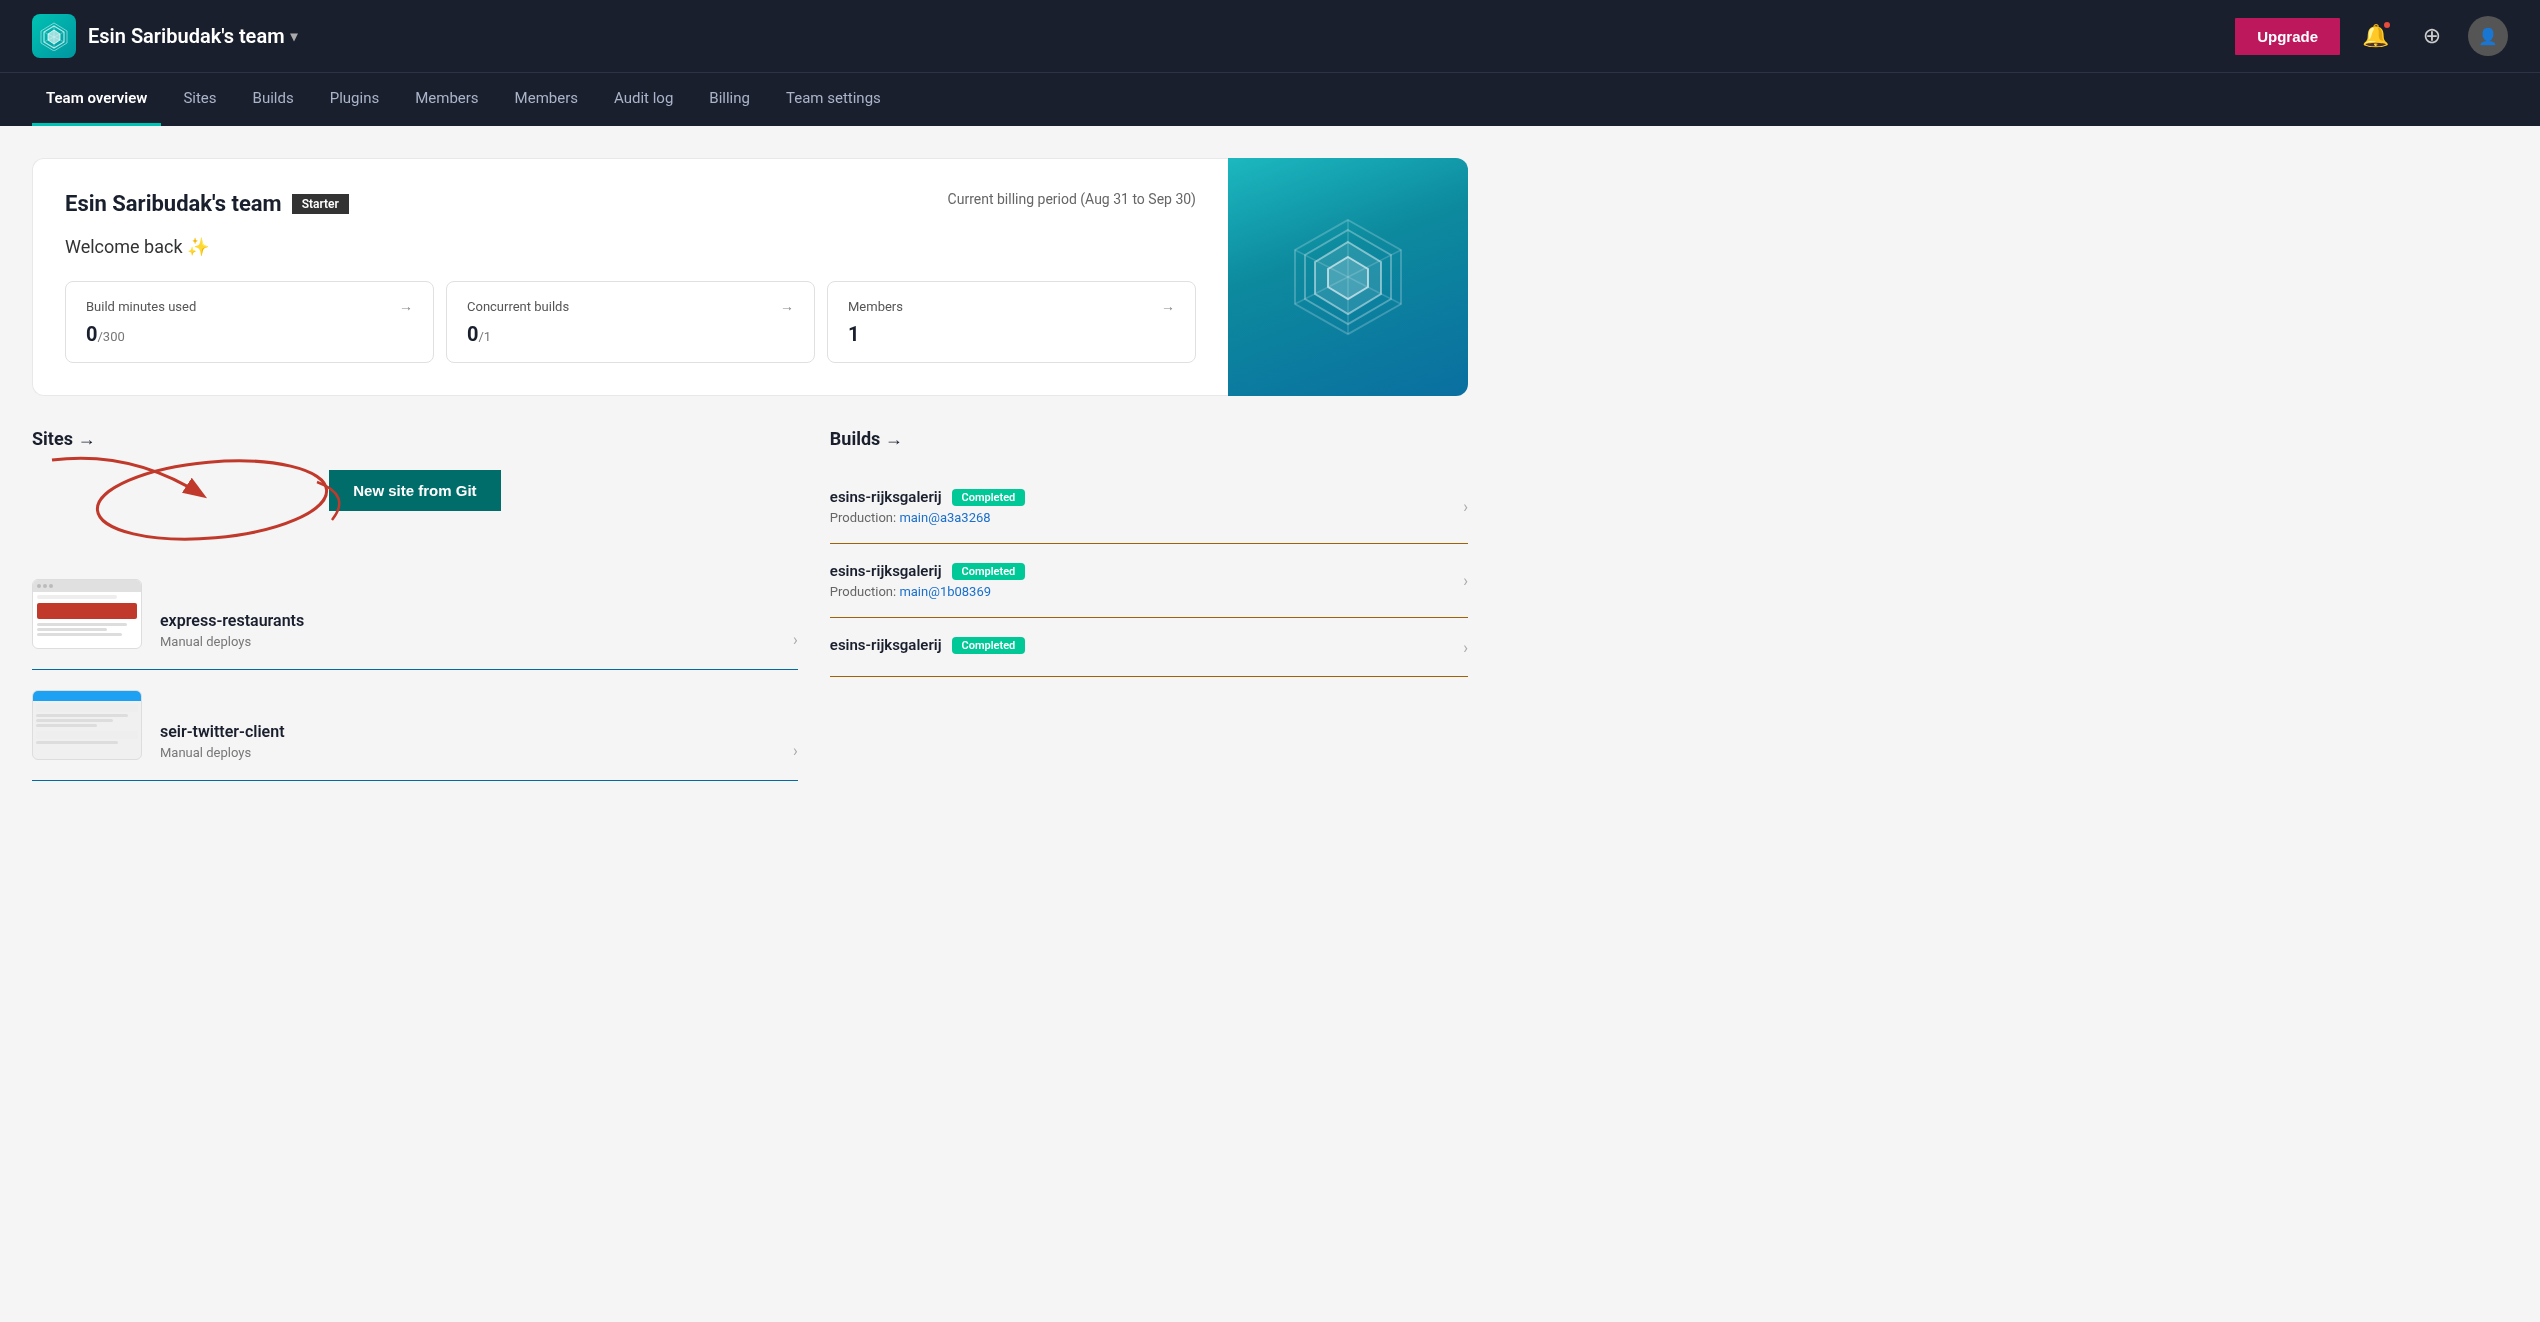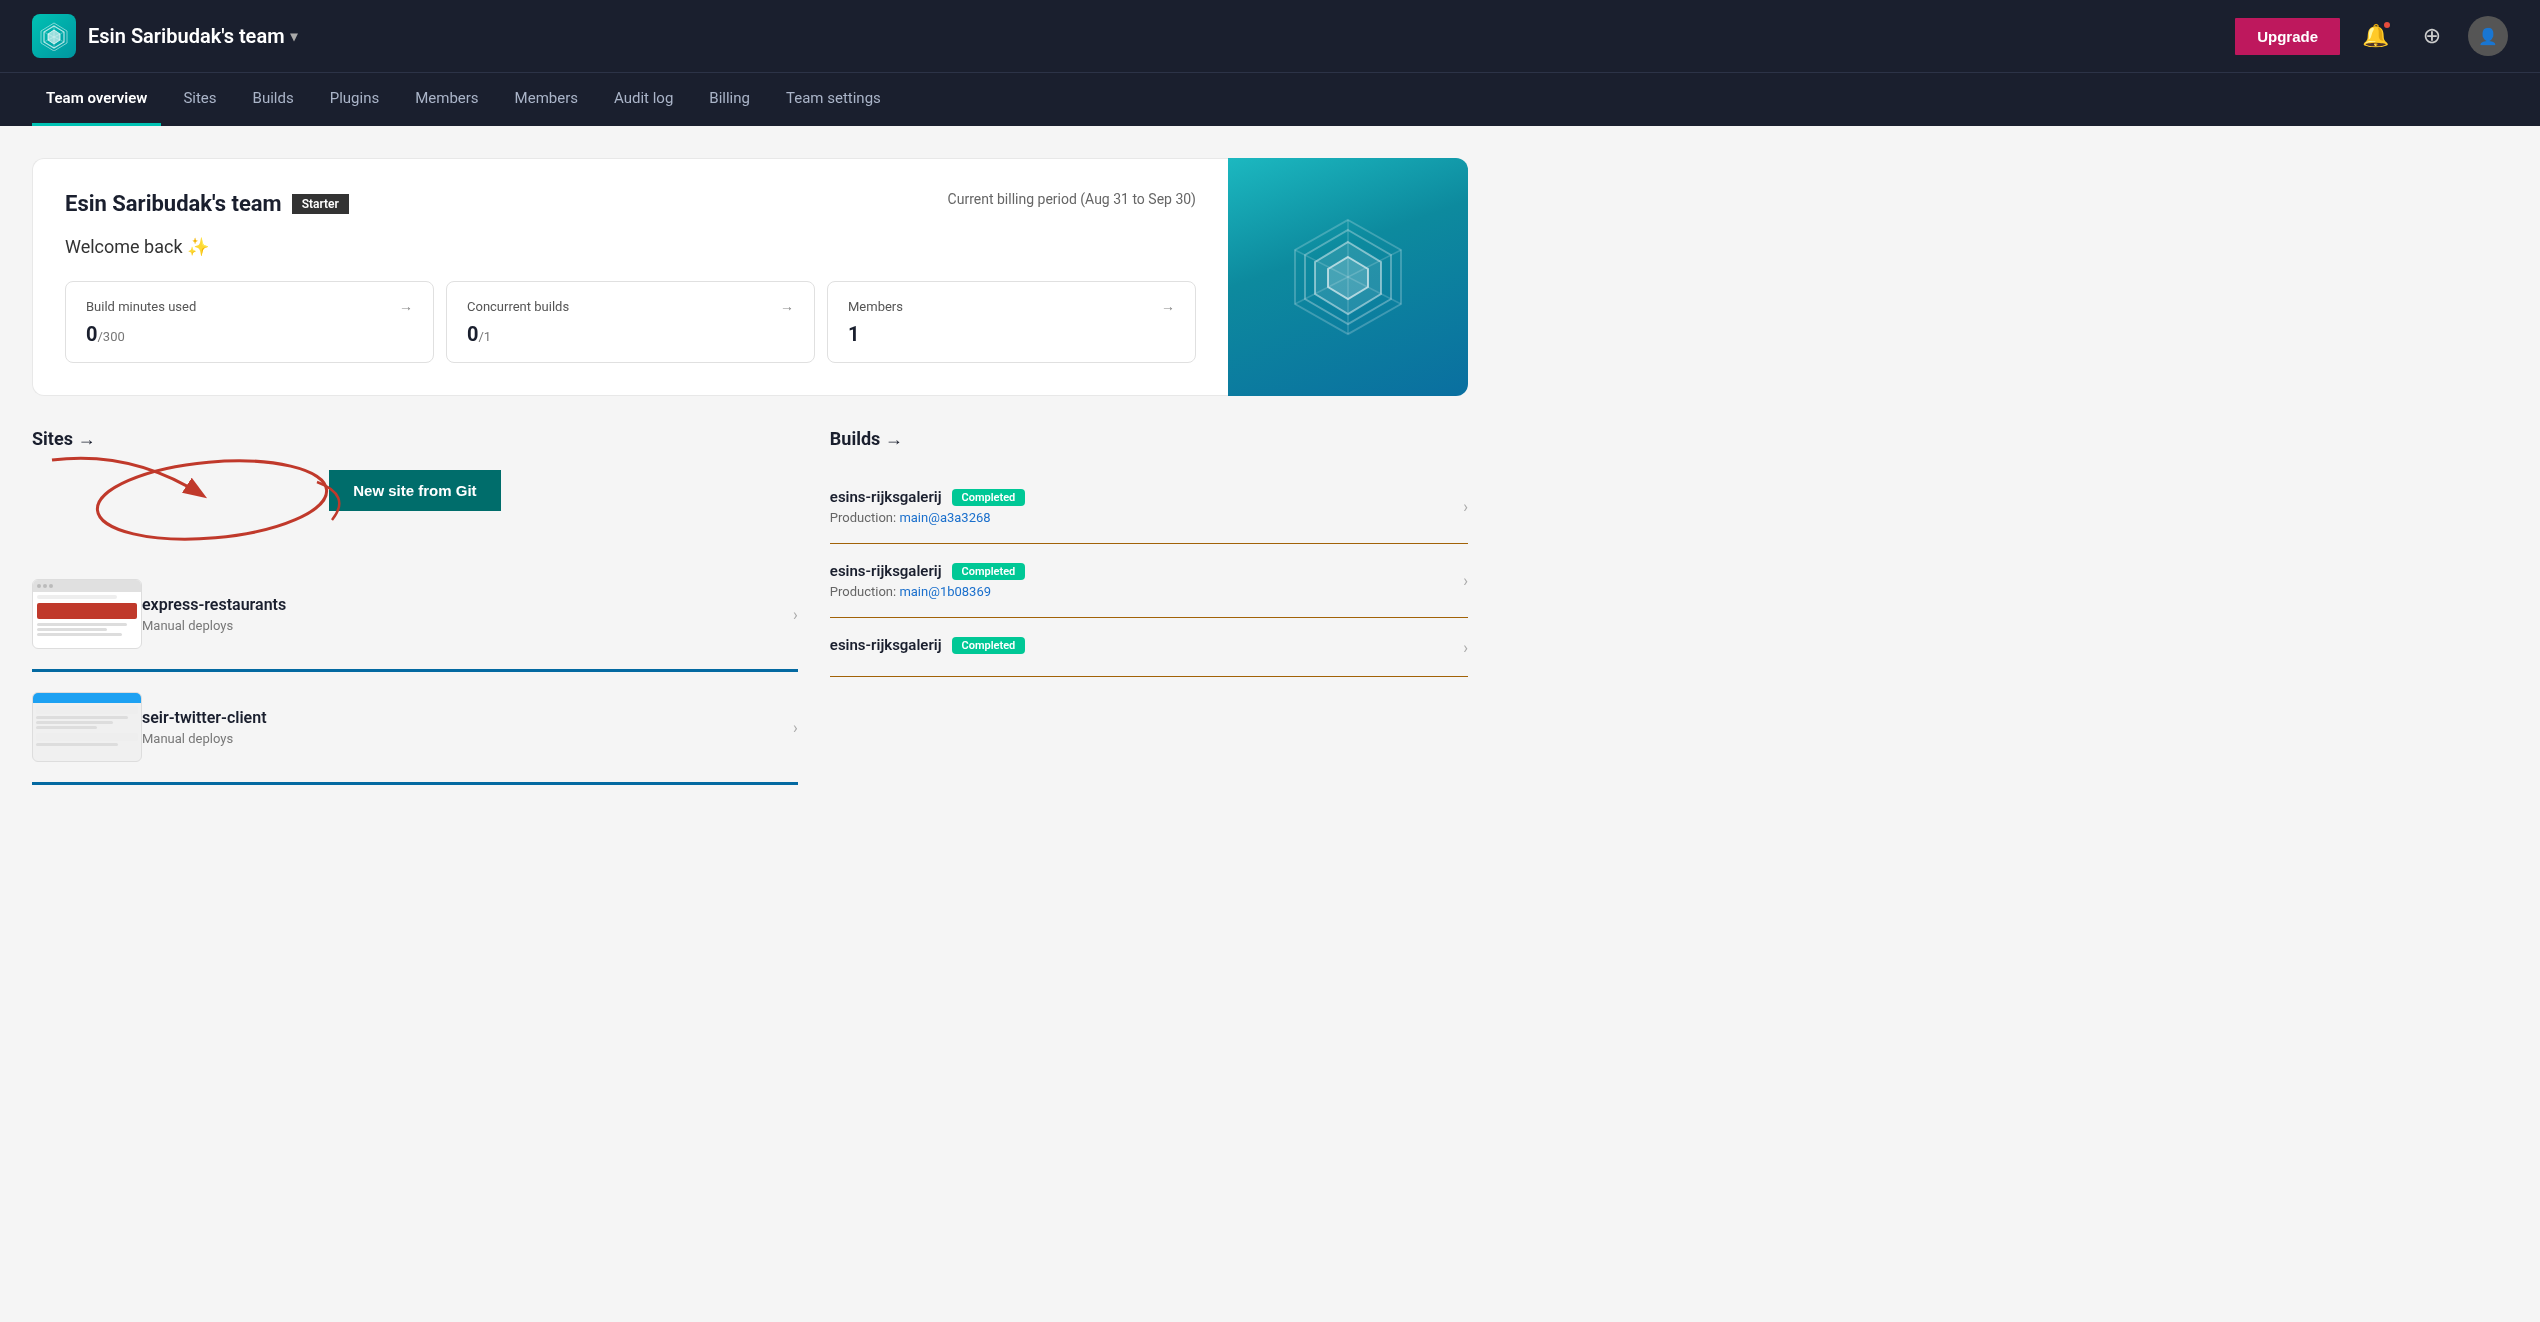--- a/index.html
+++ b/index.html
@@ -219,23 +219,24 @@
       font-size: 15px;
       font-weight: 600;
       cursor: pointer;
       margin-bottom: 24px;
       display: block;
       text-align: center;
     }
     .site-list { display: flex; flex-direction: column; gap: 0; }
     .site-item {
       display: flex;
-      align-items: center;
+      align-items: flex-end;
+      gap: 18px;
       padding: 20px 0;
-      border-bottom: 3px solid #0369a1;
+      border-bottom: 1px solid #0369a1;
       cursor: pointer;
     }
     .site-thumb {
       width: 110px;
       height: 70px;
       border-radius: 6px;
       overflow: hidden;
       background: #e0e0e0;
       flex-shrink: 0;
       display: flex;

